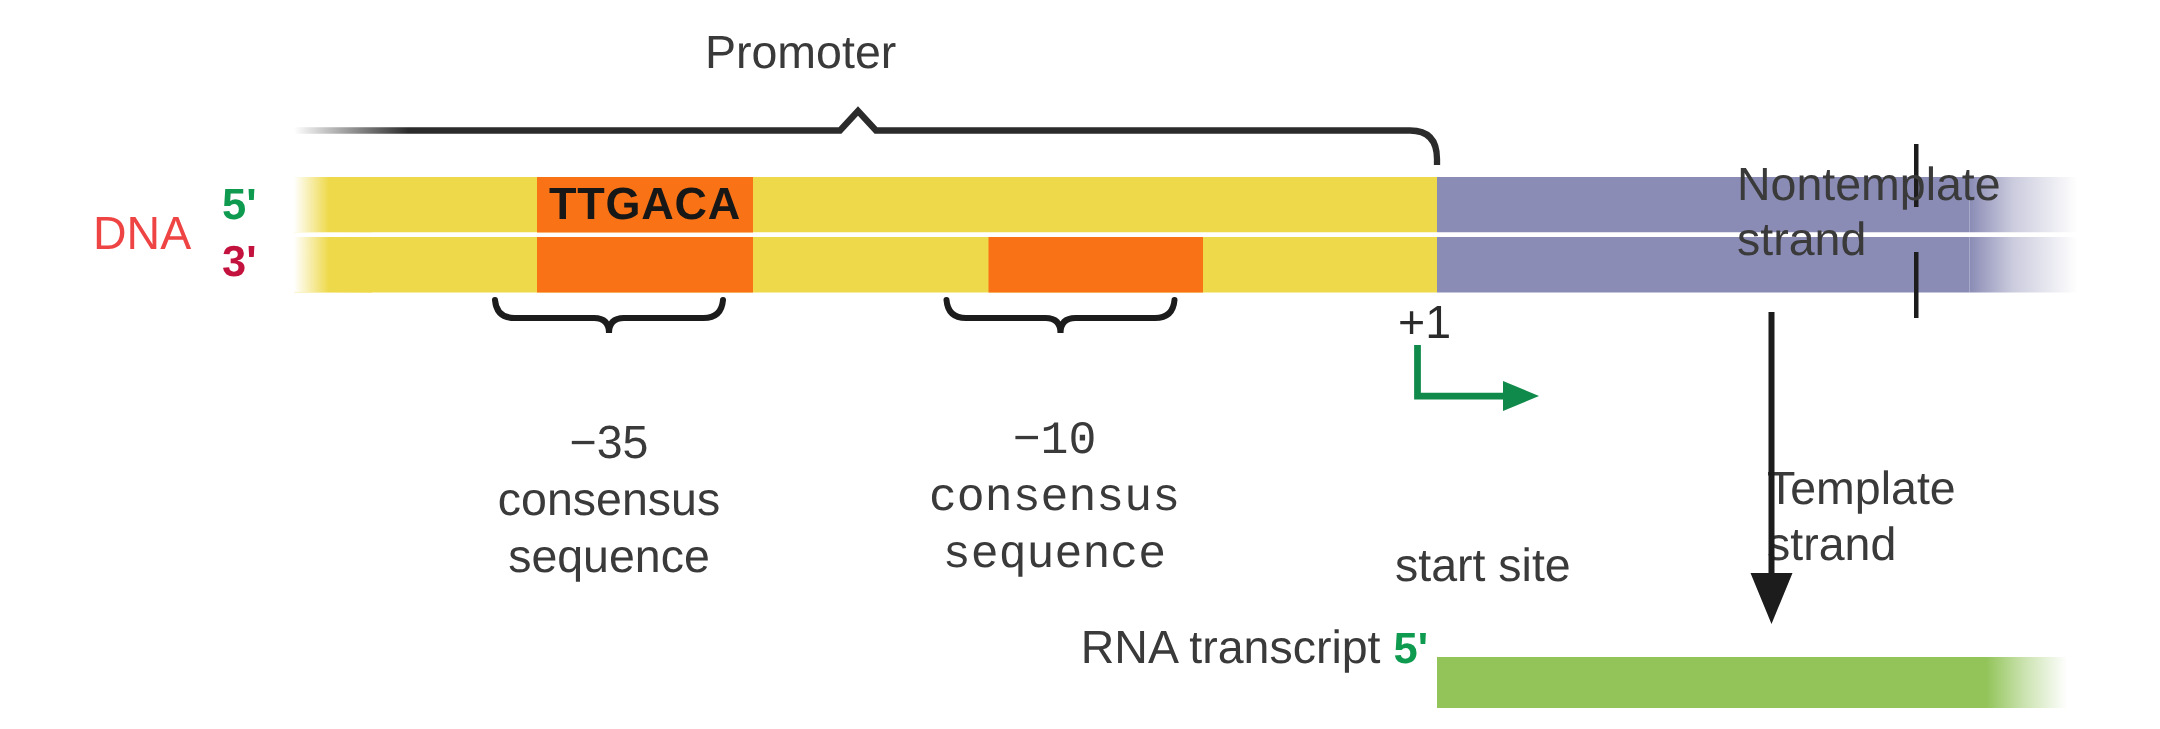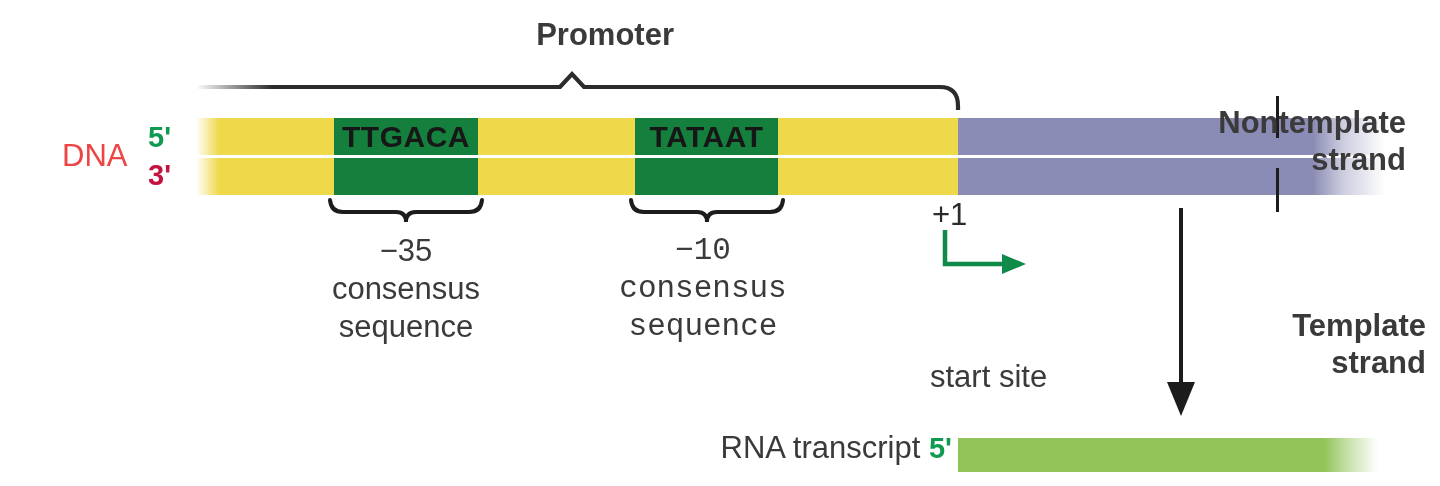--- a/index.html
+++ b/index.html
@@ -15,21 +15,21 @@
     font-family: "Liberation Sans", sans-serif;
     overflow: hidden;
   }
   .lbl {
     position: absolute;
     color: #3a3a3a;
     font-size: 31px;
     line-height: 37px;
     white-space: pre;
   }
-  .lbl.ctr { text-align: right; font-weight: bold; }
+  .lbl.ctr { text-align: left; }
 
   
   .strand {
     position: absolute;
     height: 37px;
   }
   .top-strand  { top: 118px; }
   .bot-strand  { top: 158px; }
 
   .yellow-main {
@@ -50,22 +50,23 @@
   .purple-fade {
     left: 1313px;
     width: 72px;
     background: linear-gradient(to right, #8b8cb5 0%, rgba(139,140,181,0.45) 40%, #ffffff 100%);
   }
 
   
   .cons-box {
     position: absolute;
     height: 37px;
-    background: #15803d;
+    background: #f97316;
     box-sizing: border-box;
+    margin-left: 24px;
   }
   .cons-box.top { top: 118px; }
   .cons-box.bot { top: 158px; }
   .cons-box .seq {
     position: absolute;
     left: 0; right: 0;
     top: 50%;
     transform: translateY(-50%);
     text-align: center;
     font-size: 30px;
@@ -126,20 +127,21 @@
   .cbrace-35 { left: 326px; top: 196px; width: 160px; }
   .cbrace-10 { left: 627px; top: 196px; width: 160px; }
 
   .cons-caption {
     position: absolute;
     width: 260px;
     text-align: center;
     font-size: 31px;
     line-height: 38px;
     color: #3a3a3a;
+    margin-top: 44px;
   }
   .cap-35 { left: 276px; top: 232px; }
   .cap-10 { left: 573px; top: 232px; font-family: Liberation Mono, monospace; }
 
   
   .plus-one {
     left: 932px;
     top: 196px;
     font-size: 31px;
     color: #2b2b2b;
@@ -185,21 +187,21 @@
     position: absolute;
     left: 1158px;
     top: 206px;
     width: 46px;
     height: 212px;
   }
 
   
   .rna-label {
     position: absolute;
-    top: 430px;
+    top: 414px;
     right: 0;
     font-size: 31px;
     color: #3a3a3a;
     white-space: nowrap;
   }
   .rna-label-wrap {
     position: absolute;
     left: 600px;
     top: 0;
     width: 352px;
@@ -246,23 +248,20 @@
   <div class="strand top-strand purple-fade"></div>
   <div class="strand bot-strand purple-fade"></div>
 
   <div class="strand-gap"></div>
 
   <div class="cons-box top box-35">
     <div class="seq">TTGACA</div>
   </div>
   <div class="cons-box bot box-35"></div>
 
-  <div class="cons-box top box-10">
-    <div class="seq">TATAAT</div>
-  </div>
   <div class="cons-box bot box-10"></div>
 
   <svg id="promoter-bracket" viewBox="0 0 780 48">
     <defs>
       <linearGradient id="pbFade" x1="0" y1="0" x2="1" y2="0">
         <stop offset="0" stop-color="#ffffff"></stop>
         <stop offset="0.10" stop-color="#2b2b2b"></stop>
       </linearGradient>
     </defs>
     <path d="M 6 25 L 370 25 L 382 12 L 394 25 L 750 25 Q 768 25 768 44 L 768 48" fill="none" stroke="url(#pbFade)" stroke-width="4.2" stroke-linecap="butt"></path>

